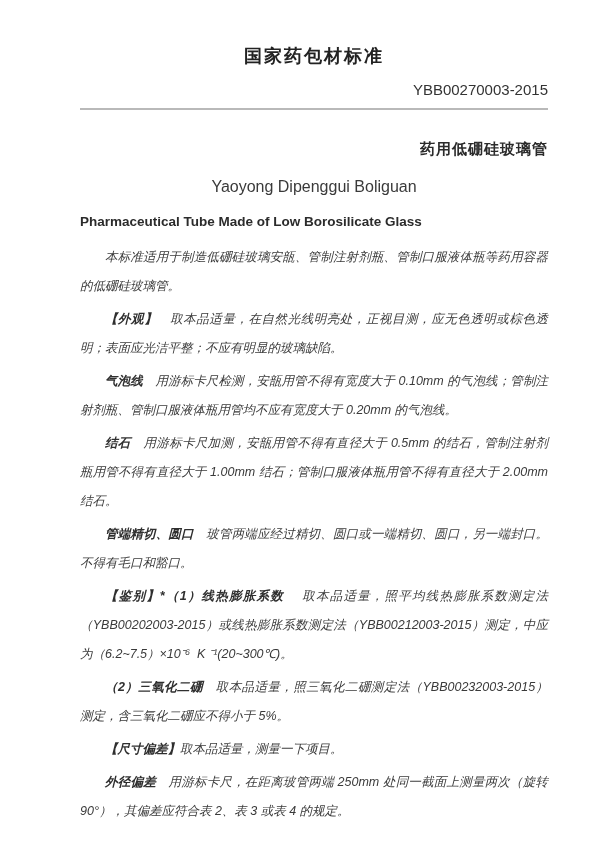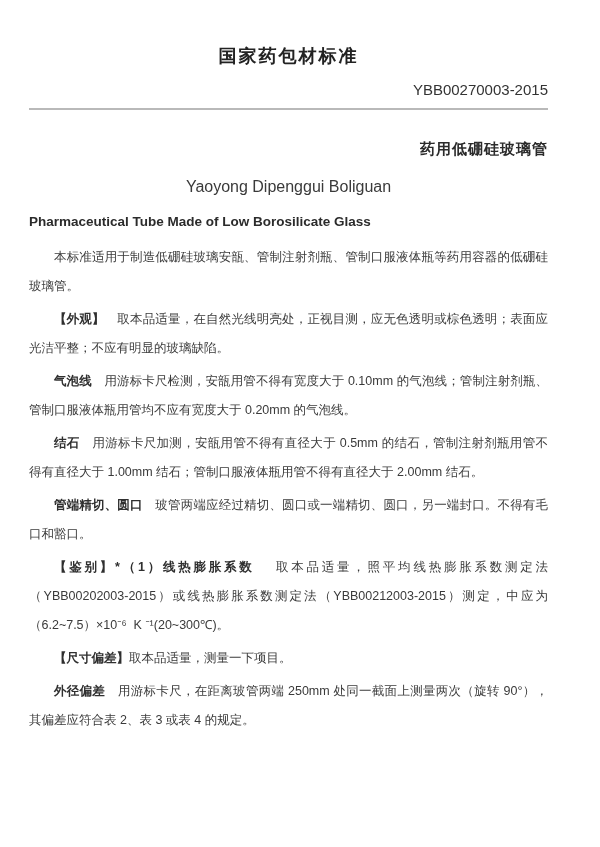--- a/index.html
+++ b/index.html
@@ -8,21 +8,21 @@
     width: 600px;
     height: 847px;
     font-family: "Liberation Sans", sans-serif;
     color: #3a3a3a;
     overflow: hidden;
   }
   .page {
     width: 600px;
     height: 847px;
     background: #ffffff;
-    padding: 45px 52px 0 29px;
+    padding: 45px 52px 0 80px;
   }
   .doc-header-title {
     text-align: center;
     font-size: 18px;
     font-weight: bold;
     color: #222222;
     letter-spacing: 2px;
     line-height: 22px;
   }
   .doc-code {
@@ -62,20 +62,21 @@
   }
   .doc-body {
     margin-top: 13px;
     font-size: 12.5px;
     line-height: 29px;
     text-align: justify;
   }
   .doc-body p {
     margin: 0 0 4px 0;
     text-indent: 2em;
+    font-style: italic;
   }
   .plabel {
     font-weight: bold;
     color: #2f2f2f;
   }
 </style>
 </head>
 <body>
 
 <div class="page">
@@ -101,19 +102,20 @@
 
     <p><span class="plabel">气泡线</span><span>　用游标卡尺检测，安瓿用管不得有宽度大于 0.10mm 的气泡线；管制注射剂瓶、管制口服液体瓶用管均不应有宽度大于 0.20mm 的气泡线。</span></p>
 
     <p><span class="plabel">结石</span><span>　用游标卡尺加测，安瓿用管不得有直径大于 0.5mm 的结石，管制注射剂瓶用管不得有直径大于 1.00mm 结石；管制口服液体瓶用管不得有直径大于 2.00mm 结石。</span></p>
 
 
     <p><span class="plabel">管端精切、圆口</span><span>　玻管两端应经过精切、圆口或一端精切、圆口，另一端封口。不得有毛口和豁口。</span></p>
 
     <p><span class="plabel">【鉴别】*（1）线热膨胀系数</span><span>　 取本品适量，照平均线热膨胀系数测定法（YBB00202003-2015）或线热膨胀系数测定法（YBB00212003-2015）测定，中应为（6.2~7.5）×10⁻⁶&nbsp;&nbsp;K&nbsp;⁻¹(20~300℃)。</span></p>
 
+    <p><span class="plabel">（2）三氧化二硼</span><span>　取本品适量，照三氧化二硼测定法（YBB00232003-2015）测定，含三氧化二硼应不得小于 5%。</span></p>
 
     <p><span class="plabel">【尺寸偏差】</span><span>取本品适量，测量一下项目。</span></p>
 
     <p><span class="plabel">外径偏差</span><span>　用游标卡尺，在距离玻管两端 250mm 处同一截面上测量两次（旋转 90°），其偏差应符合表 2、表 3 或表 4 的规定。</span></p>
 
   </div>
 </div>
 
 </body></html>

